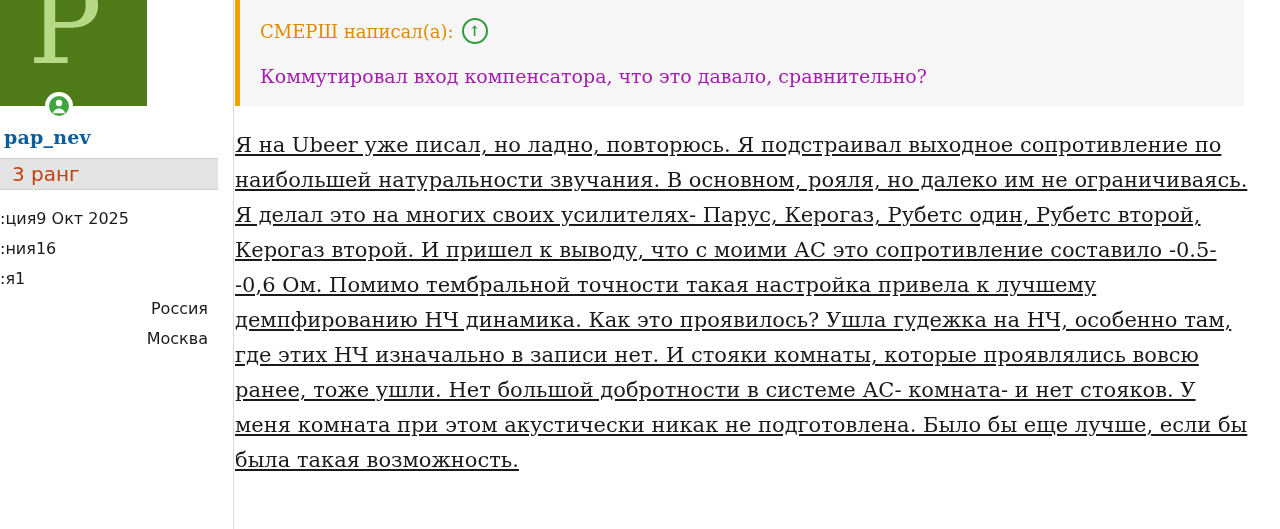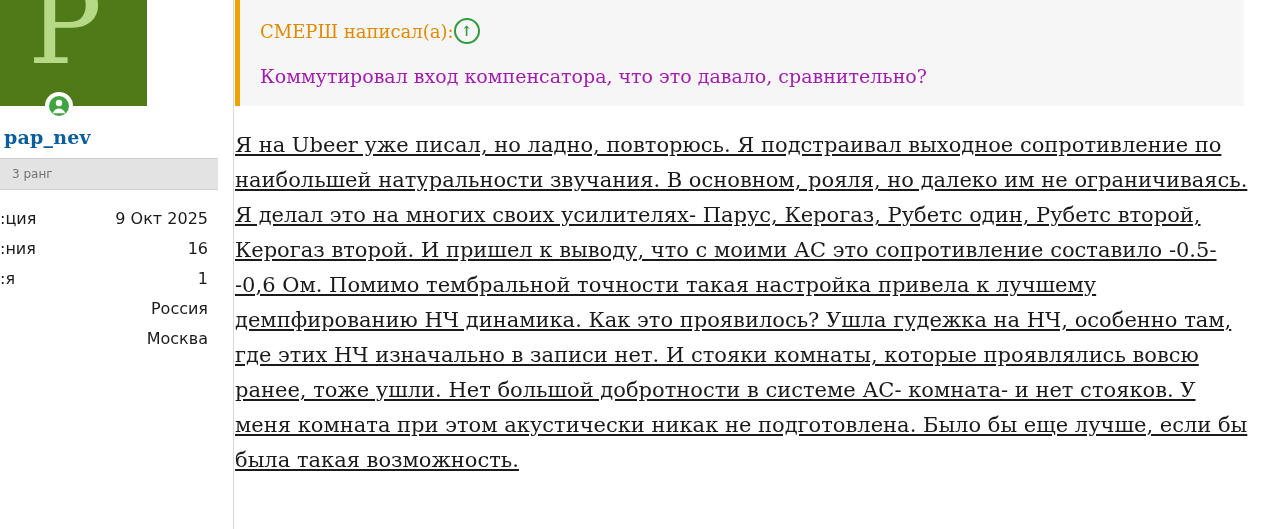--- a/index.html
+++ b/index.html
@@ -81,33 +81,32 @@
     height: 32px;
     background: #e3e3e3;
     border-top: 1px solid #d0d0d0;
     border-bottom: 1px solid #d0d0d0;
     display: flex;
     align-items: center;
     box-sizing: border-box;
   }
   .rank-text {
     padding-left: 12px;
-    font-size: 12px;
-    color: #737373;
+    font-size: 20px;
+    color: #c2410c;
   }
 
   .stats {
     margin-top: 14px;
     width: 218px;
     box-sizing: border-box;
     padding-right: 10px;
   }
   .stat-row {
     display: flex;
-    justify-content: space-between;
     align-items: baseline;
     font-size: 16px;
     color: #1a1a1a;
     line-height: 30px;
     white-space: nowrap;
   }
   .stat-label {
     overflow: hidden;
     text-overflow: clip;
     direction: rtl;
@@ -141,20 +140,21 @@
     border-left: 5px solid #f0a202;
     padding: 6px 14px 14px 20px;
     box-sizing: border-box;
     margin-left: 0;
     width: 1009px;
     min-height: 106px;
   }
   .quote-head {
     display: flex;
     align-items: center;
+    gap: 8px;
     font-size: 18px;
     color: #e08a00;
     font-family: "DejaVu Serif", serif;
     padding-top: 12px;
   }
   .quote-author { color: #e08a00; }
   .quote-arrow {
     display: inline-flex;
     align-items: center;
     justify-content: center;

